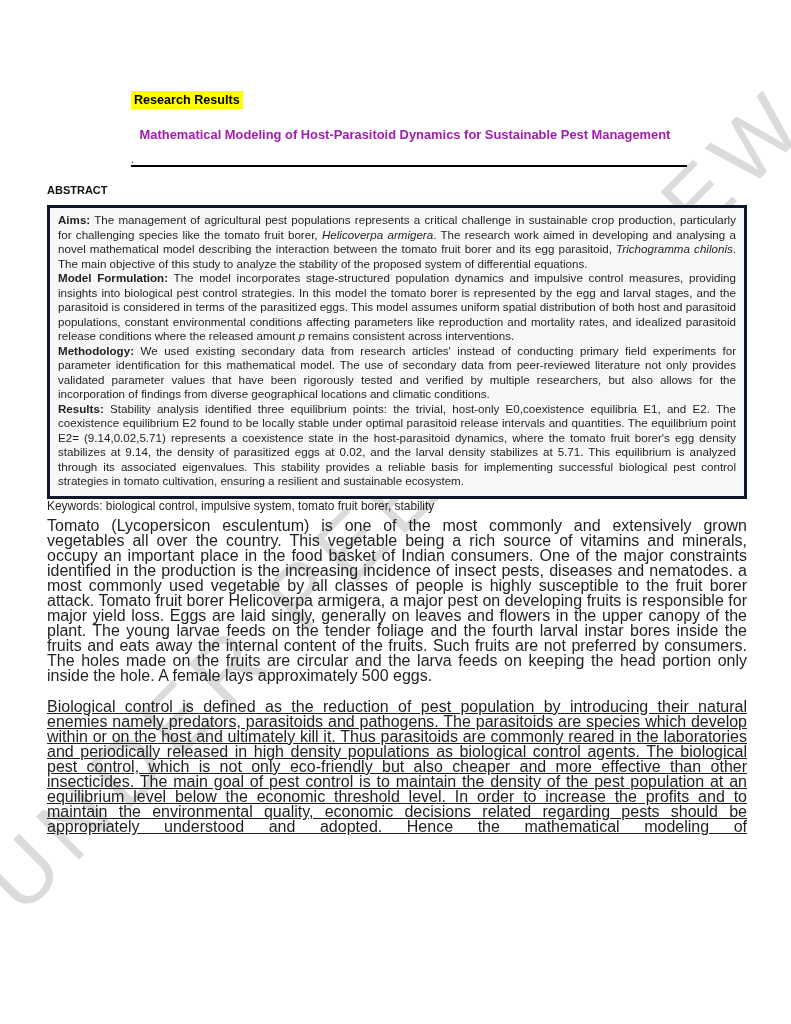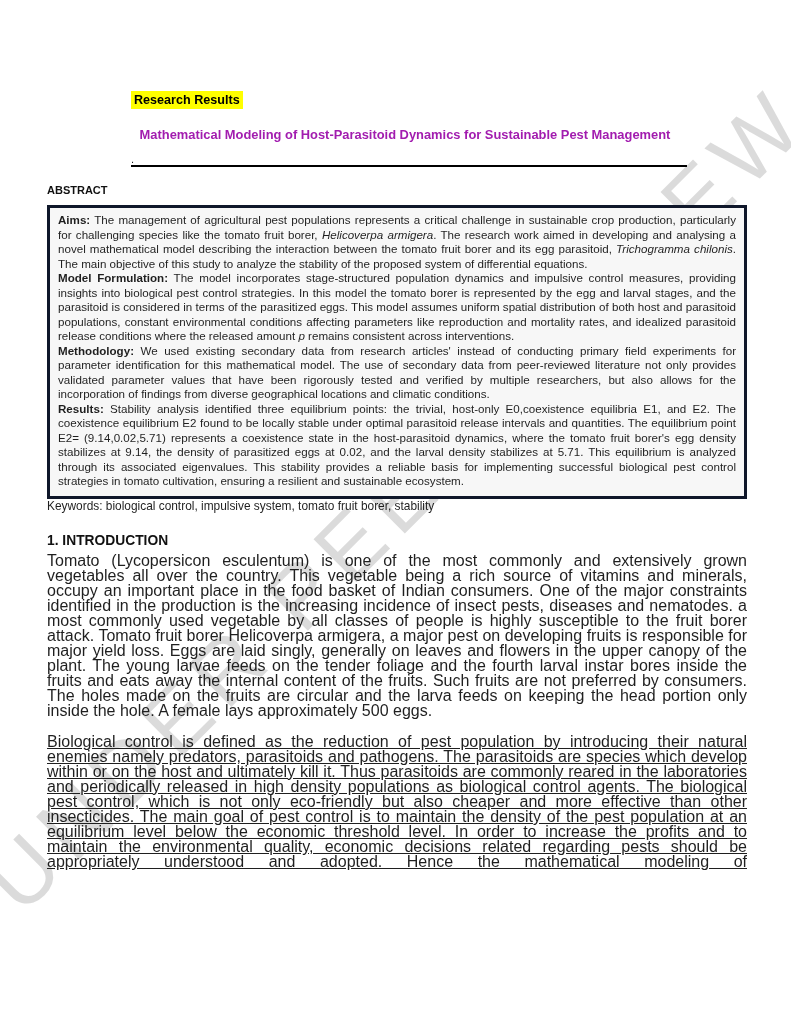--- a/index.html
+++ b/index.html
@@ -59,18 +59,17 @@
 
     <div class="abstract-box">
       <p><span style="font-weight: bold;">Aims:</span><span> The management of agricultural pest populations represents a critical challenge in sustainable crop production, particularly for challenging species like the tomato fruit borer, </span><span style="font-style: italic;">Helicoverpa armigera</span><span>. The research work aimed in developing and analysing a novel mathematical model describing the interaction between the tomato fruit borer and its egg parasitoid, </span><span style="font-style: italic;">Trichogramma chilonis</span><span>. The main objective of this study to analyze the stability of the proposed system of differential equations.</span></p>
       <p><span style="font-weight: bold;">Model Formulation:</span><span> The model incorporates stage-structured population dynamics and impulsive control measures, providing insights into biological pest control strategies. In this model the tomato borer is represented by the egg and larval stages, and the parasitoid is considered in terms of the parasitized eggs.  This model assumes uniform spatial distribution of both host and parasitoid populations, constant environmental conditions affecting parameters like reproduction and mortality rates, and idealized parasitoid release conditions where the released amount </span><span style="font-style: italic;">p</span><span> remains consistent across interventions.</span></p>
       <p><span style="font-weight: bold;">Methodology:</span><span> We used existing secondary data from research articles' instead of conducting primary field experiments for parameter identification for this mathematical model. The use of secondary data from peer-reviewed literature not only provides validated parameter values that have been rigorously tested and verified by multiple researchers, but also allows for the incorporation of findings from diverse geographical locations and climatic conditions.</span></p>
       <p><span style="font-weight: bold;">Results:</span><span> Stability analysis identified three equilibrium points: the trivial, host-only E0,coexistence equilibria E1, and E2. The coexistence equilibrium E2 found to be locally stable under optimal parasitoid release intervals and quantities. The equilibrium point E2= (9.14,0.02,5.71) represents a coexistence state in the host-parasitoid dynamics, where the tomato fruit borer's egg density stabilizes at 9.14, the density of parasitized eggs at 0.02, and the larval density stabilizes at 5.71. This equilibrium is analyzed through its associated eigenvalues. This stability provides a reliable basis for implementing successful biological pest control strategies in tomato cultivation, ensuring a resilient and sustainable ecosystem.</span></p>
     </div>
 
     <p class="keywords">Keywords: biological control, impulsive system, tomato fruit borer, stability</p>
 
-    <h2 class="intro-heading">1. INTRODUCTION</h2>
     <p class="body-para">Tomato (Lycopersicon esculentum) is one of the most commonly and extensively grown vegetables all over the country. This vegetable being a rich source of vitamins and minerals, occupy an important place in the food basket of Indian consumers.  One of the major constraints identified in the production is the increasing incidence of insect pests, diseases and nematodes.  a most commonly used vegetable by all classes of people is highly susceptible to the fruit borer attack. Tomato fruit borer Helicoverpa armigera, a major pest on developing fruits is responsible for major yield loss.  Eggs are laid singly, generally on leaves and flowers in the upper canopy of the plant. The young larvae feeds on the tender foliage and the fourth larval instar bores inside the fruits and eats away the internal content of the fruits. Such fruits are not preferred by consumers. The holes made on the fruits are circular and the larva feeds on keeping the head portion only inside the hole. A female lays approximately 500 eggs.</p>
     <p class="body-para cont">Biological control is defined as the reduction of pest population by introducing their natural enemies namely predators, parasitoids and pathogens. The parasitoids are species which develop within or on the host and ultimately kill it. Thus parasitoids are commonly reared in the laboratories and periodically released in high density populations as biological control agents. The biological pest control, which is not only eco-friendly but also cheaper and more effective than other insecticides. The main goal of pest control is to maintain the density of the pest population at an equilibrium level below the economic threshold level.  In order to increase the profits and to maintain the environmental quality, economic decisions related regarding pests should be appropriately understood and adopted. Hence the mathematical modeling of</p>
 
   </div>
 </div>
 
 </body></html>

